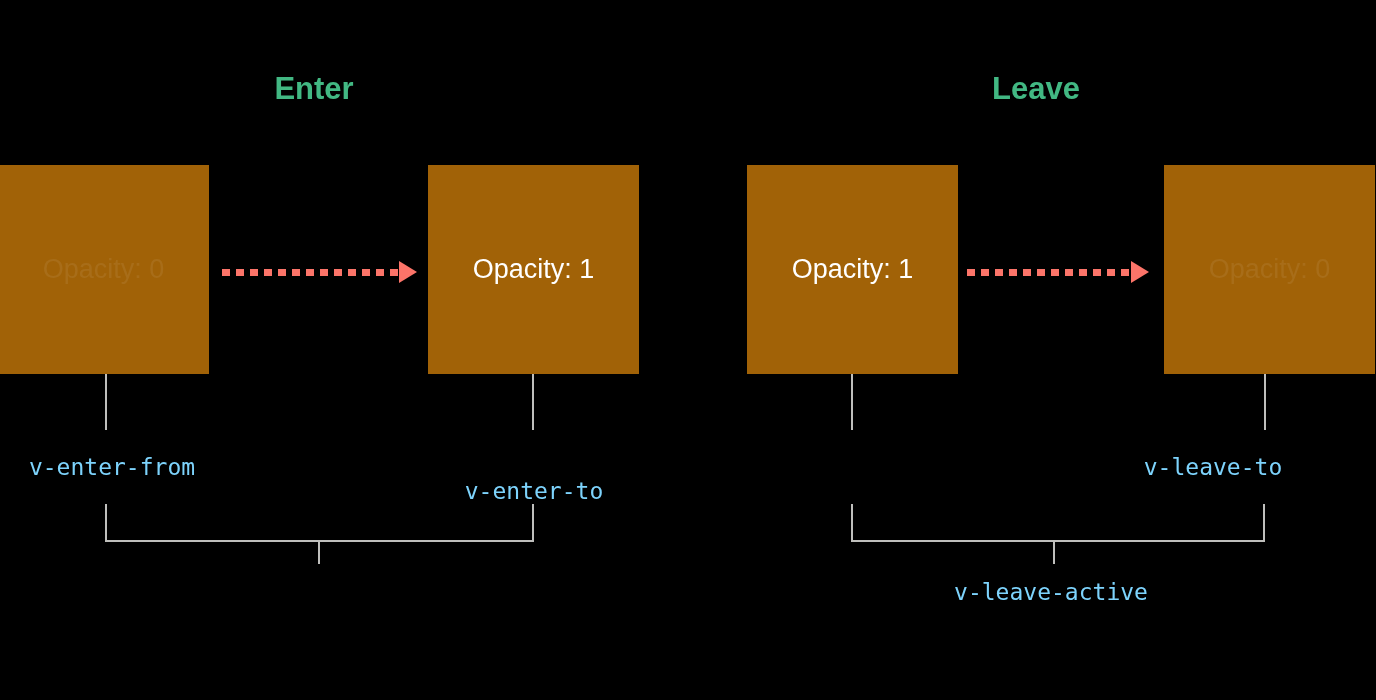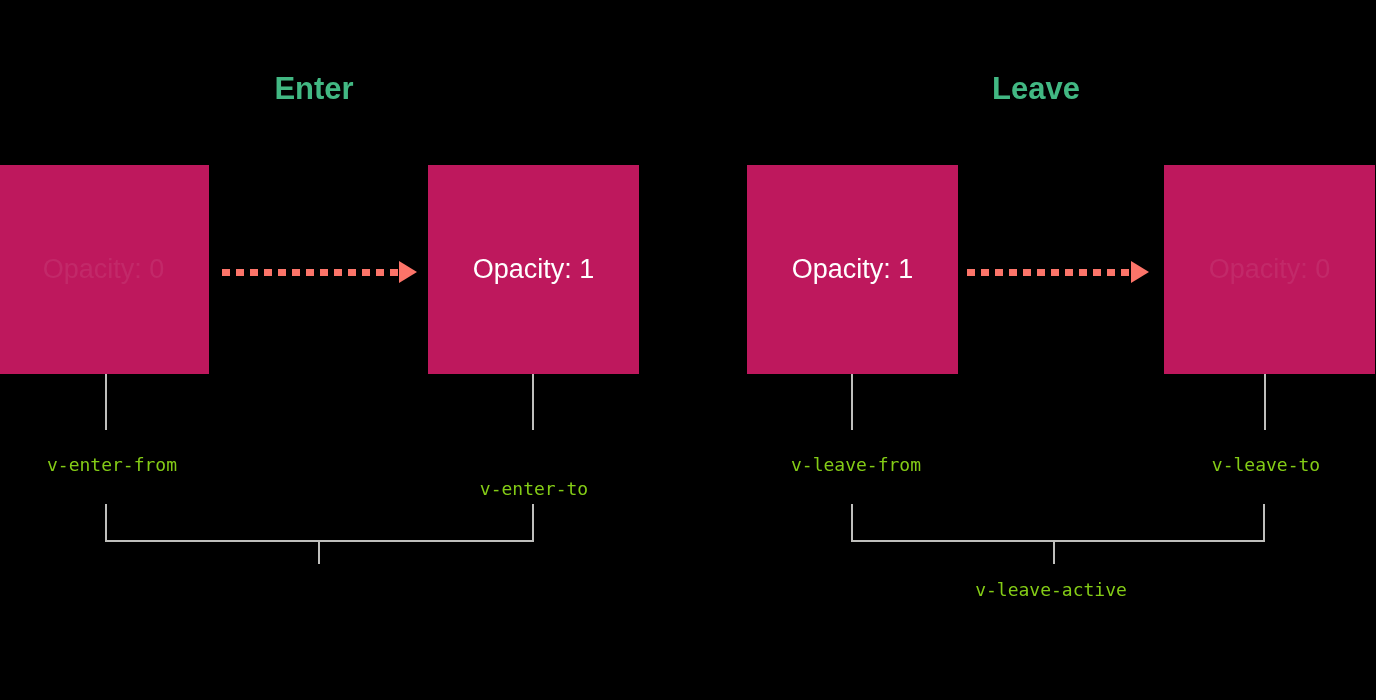--- a/index.html
+++ b/index.html
@@ -31,21 +31,21 @@
     white-space: nowrap;
     transform: translateX(-50%);
     -webkit-font-smoothing: antialiased;
   }
 
   
   .state-box {
     position: absolute;
     width: 211px;
     height: 209px;
-    background: #be185d;
+    background: #a16207;
     display: flex;
     align-items: center;
     justify-content: center;
   }
   .state-box .box-label {
     font-family: "Liberation Sans", sans-serif;
     font-size: 27px;
     line-height: 1;
     color: #ffffff;
     white-space: nowrap;
@@ -84,23 +84,23 @@
   .stem {
     position: absolute;
     width: 2px;
     background: #bfbfbc;
   }
 
   
   .class-label {
     position: absolute;
     font-family: "DejaVu Sans Mono", "Liberation Mono", monospace;
-    font-size: 18px;
+    font-size: 23px;
     line-height: 1;
-    color: #84cc16;
+    color: #7dd3fc;
     white-space: nowrap;
     transform: translateX(-50%);
   }
 
   
   .bracket {
     position: absolute;
     height: 38px;
     border-left: 2px solid #bfbfbc;
     border-right: 2px solid #bfbfbc;
@@ -146,22 +146,21 @@
   <div class="arrow" style="left:967px; top:261px; width:182px;">
     <div class="shaft"></div>
     <div class="head"></div>
   </div>
 
   <div class="state-box faded" style="left:1164px; top:165px;">
     <span class="box-label">Opacity: 0</span>
   </div>
 
   <div class="stem" style="left:851px; top:374px; height:56px;"></div>
-  <div class="class-label" style="left:856px; top:456px;">v-leave-from</div>
 
   <div class="stem" style="left:1264px; top:374px; height:56px;"></div>
-  <div class="class-label" style="left:1266px; top:456px;">v-leave-to</div>
+  <div class="class-label" style="left:1213px; top:456px;">v-leave-to</div>
 
   <div class="bracket" style="left:851px; top:504px; width:414px;"></div>
   <div class="stem" style="left:1053px; top:540px; height:24px;"></div>
   <div class="class-label" style="left:1051px; top:581px;text-align:right;">v-leave-active</div>
 
 </div>
 
 </body></html>

